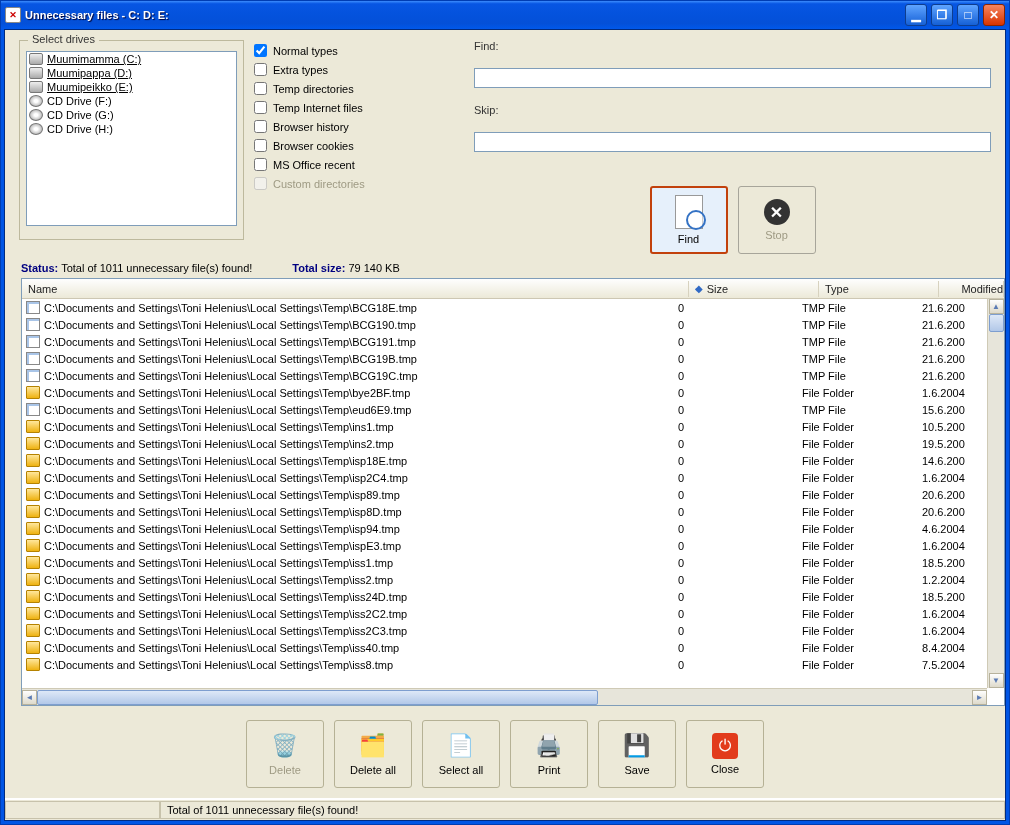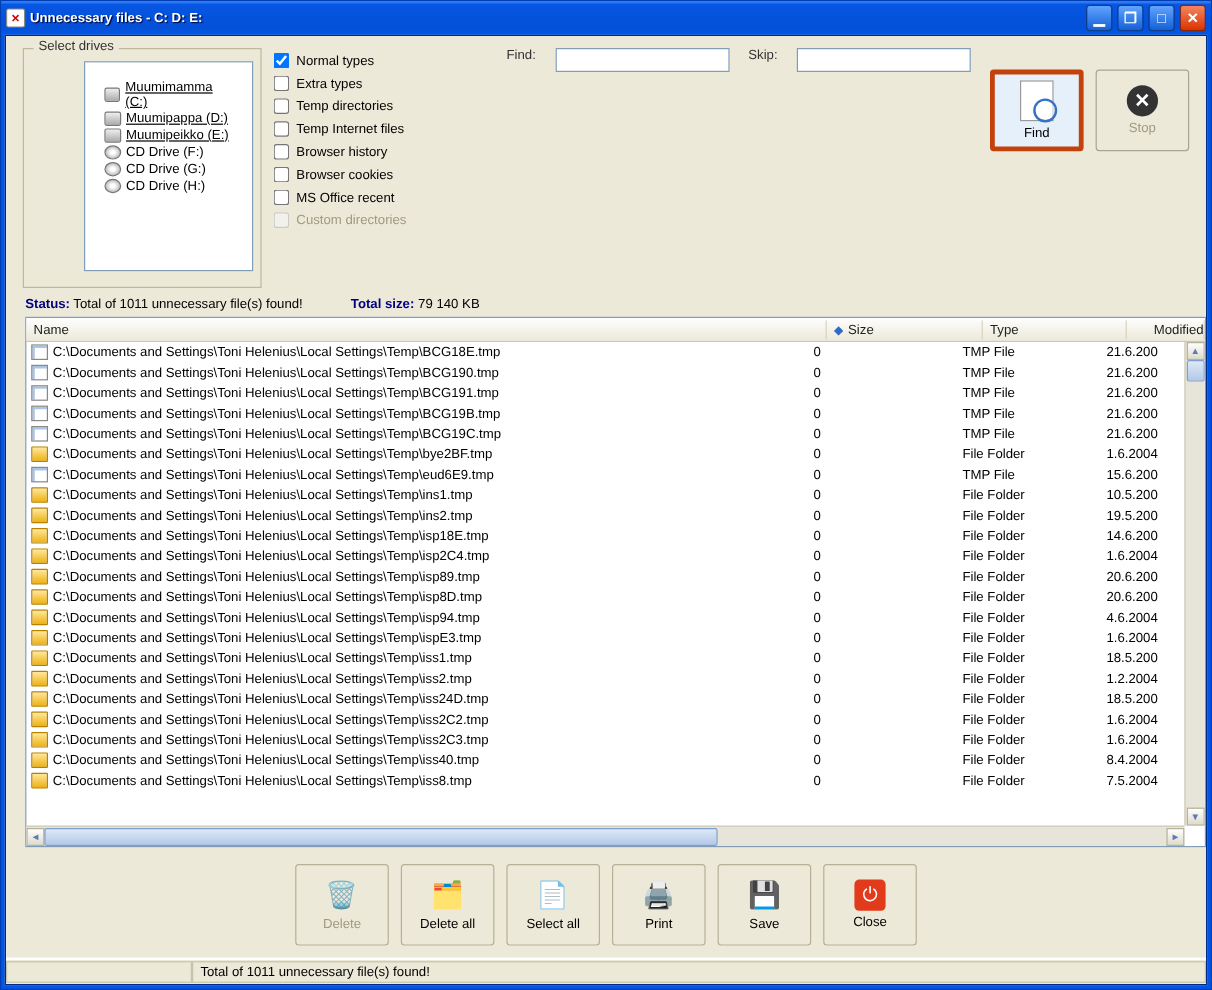--- a/index.html
+++ b/index.html
@@ -60,48 +60,47 @@
   }
   .groupbox .legend {
     position:absolute; top:-8px; left:8px;
     background:#ECE9D8; padding:0 4px;
     color:#333;
   }
   .drives-box { width:225px; height:200px; }
   .drives-list {
     background:#fff; border:1px solid #7F9DB9;
     height: 175px; overflow:auto;
-    padding:14px;
-    margin-left:44px;
+    padding:0;
   }
   .drive-item { display:flex; align-items:center; gap:4px; padding:1px 2px; cursor:default;}
   .drive-item .d-icon { width:14px; height:12px; border-radius:2px; background:linear-gradient(#eee,#aaa); border:1px solid #777;}
   .drive-item .d-icon.cd { border-radius:50%; background:radial-gradient(#fff 20%, #ccc 60%, #888);}
   .drive-item.selected .label { text-decoration: underline; }
   .types-col {
     width:210px;
     display:flex; flex-direction:column; gap:6px;
     padding-top:4px;
   }
   .chk { display:flex; align-items:center; gap:6px; color:#000;}
   .chk.disabled { color:#9E9A83;}
   .chk input { margin:0;}
-  .find-col { flex:1; display:flex; flex-direction:row; gap:16px; }
+  .find-col { flex:1; display:flex; flex-direction:column; gap:16px; }
   .find-col label { color:#333; }
   .text-input {
     border:1px solid #7F9DB9; background:#fff; height:20px;
     padding:2px 4px; font:11px Tahoma;
   }
   .action-row { display:flex; gap:10px; justify-content:center; margin-top:18px;}
   .big-btn {
     width:78px; height:68px; border:1px solid #A7A59A; background:#ECE9D8;
     display:flex; flex-direction:column; align-items:center; justify-content:center;
     gap:4px; cursor:default; border-radius:3px;
   }
-  .big-btn.active { border:4px solid #c2410c; background:#E6F0FB;}
+  .big-btn.active { border:2px solid #c2410c; background:#E6F0FB;}
   .big-btn.disabled { color:#9E9A83; }
   .icon-find { width:28px; height:34px; background:#fff; border:1px solid #999; position:relative;}
   .icon-find::after { content:""; position:absolute; width:16px; height:16px; border:2px solid #3472C4; border-radius:50%; right:-4px; bottom:-2px; background:rgba(255,255,255,.5);}
   .icon-stop { width:26px; height:26px; border-radius:50%; background:#333; color:#fff; font-weight:bold; display:flex; align-items:center; justify-content:center; font-size:16px;}
   .status-line { padding:2px 16px 4px 16px; display:flex; gap:40px;}
   .status-line .lbl { color:#000080; font-weight:bold;}
   .status-line .val { color:#000;}
   .list-wrap {
     margin: 0 0 8px 16px;
     border:1px solid #7F9DB9; background:#fff;

